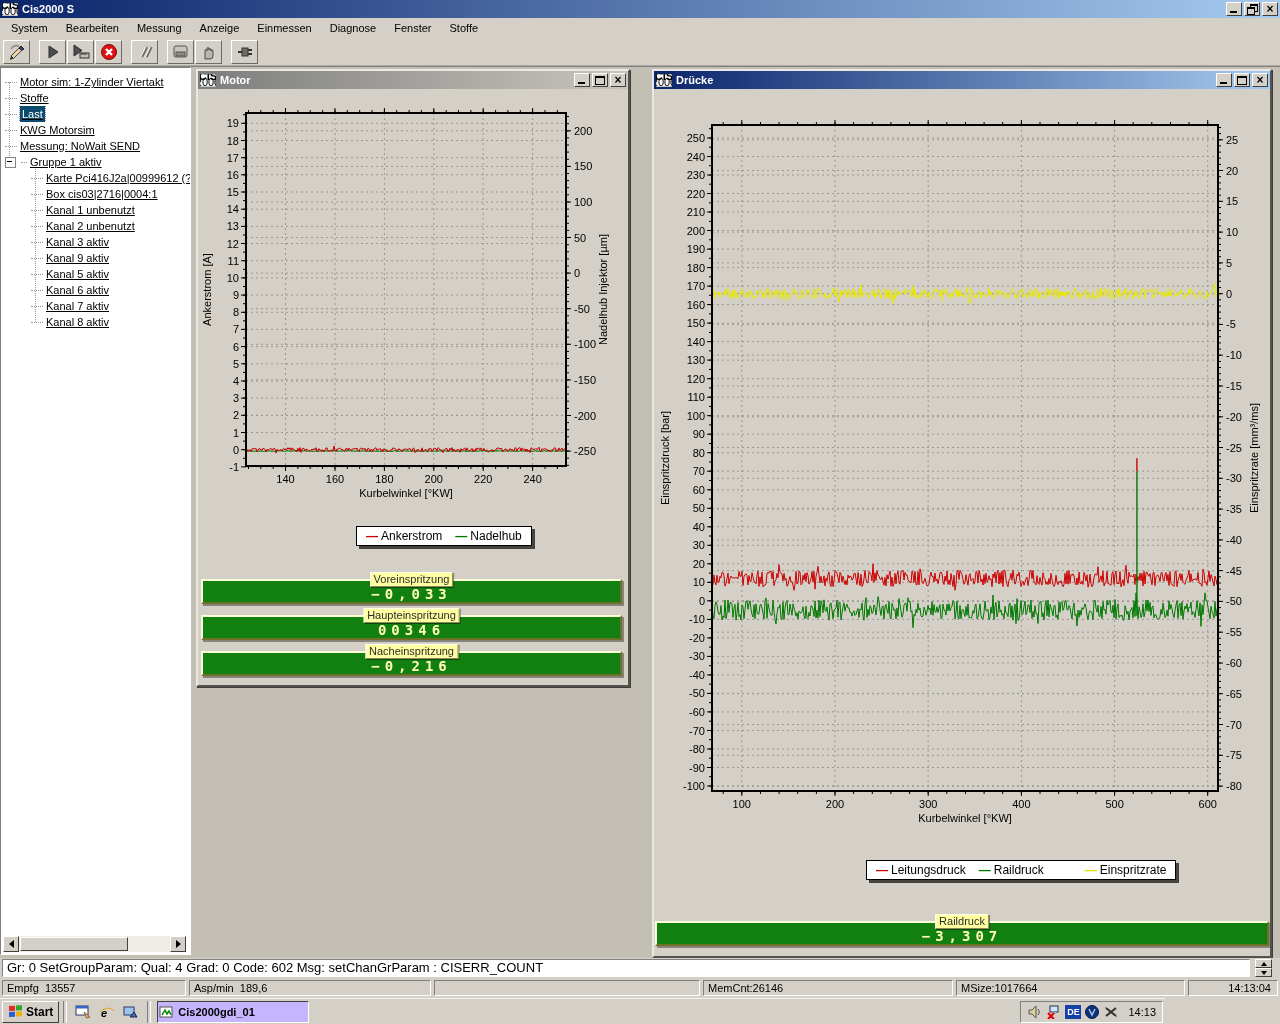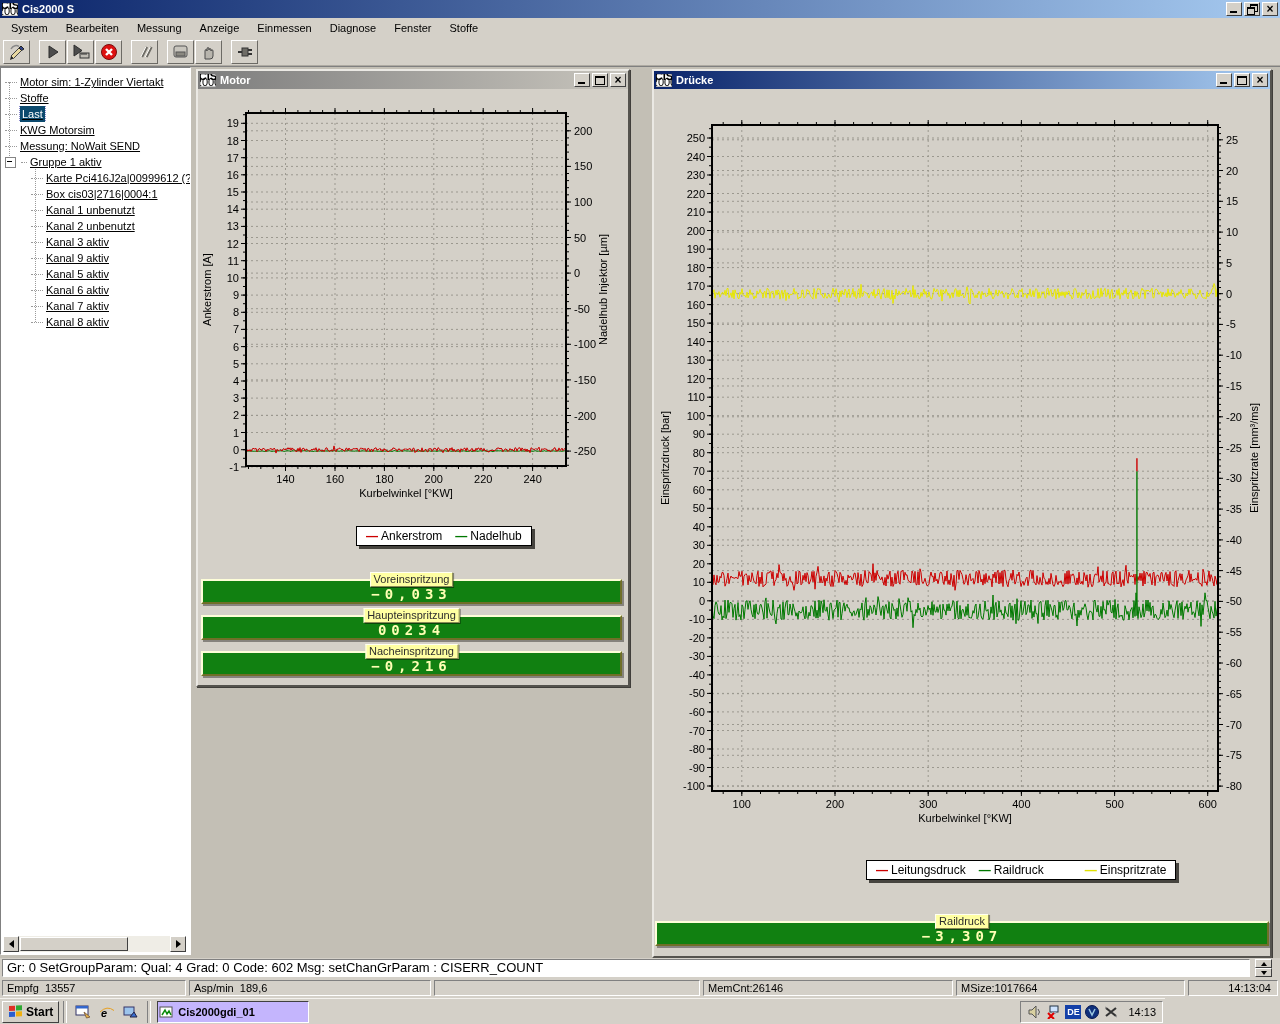--- a/index.html
+++ b/index.html
@@ -576,21 +576,21 @@
 
           <div class="valwrap" style="left:3px;width:421px;top:483px;">
             <div class="valchip"><span>Voreinspritzung</span></div>
             <div class="valbar">
                 <span class="valtext">−0,033</span>
               </div>
           </div>
           <div class="valwrap" style="left:3px;width:421px;top:519px;">
             <div class="valchip"><span>Haupteinspritzung</span></div>
             <div class="valbar">
-                <span class="valtext">00234</span>
+                <span class="valtext">00346</span>
               </div>
           </div>
           <div class="valwrap" style="left:3px;width:421px;top:555px;">
             <div class="valchip"><span>Nacheinspritzung</span></div>
             <div class="valbar">
                 <span class="valtext">−0,216</span>
               </div>
           </div>
         </div>
       </div>

